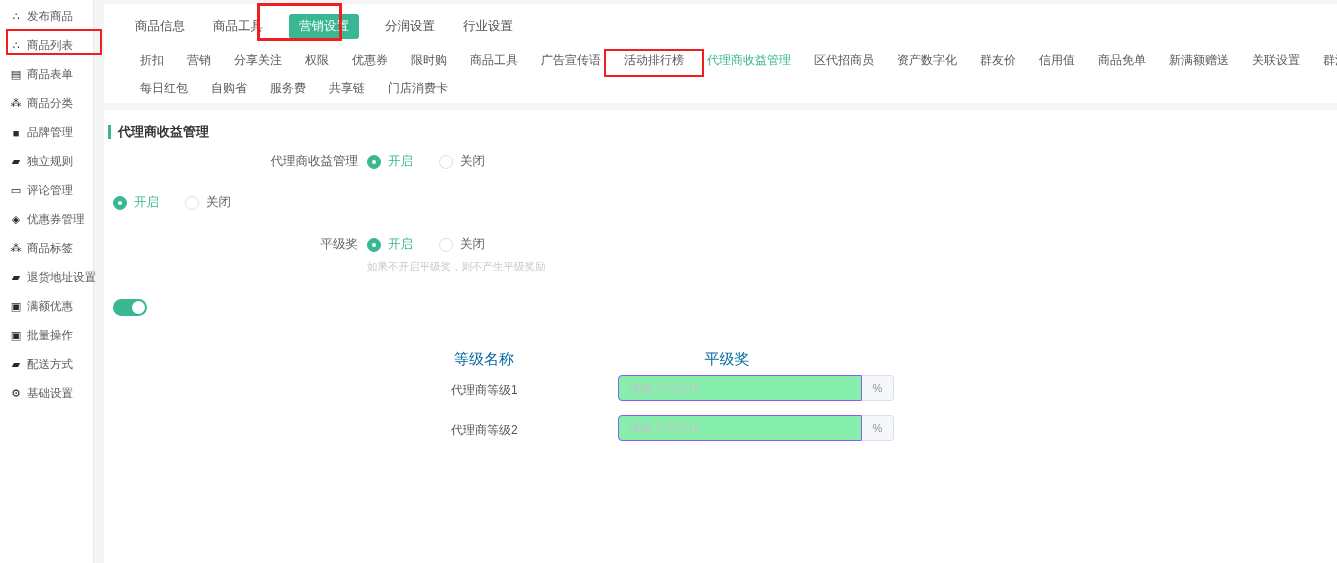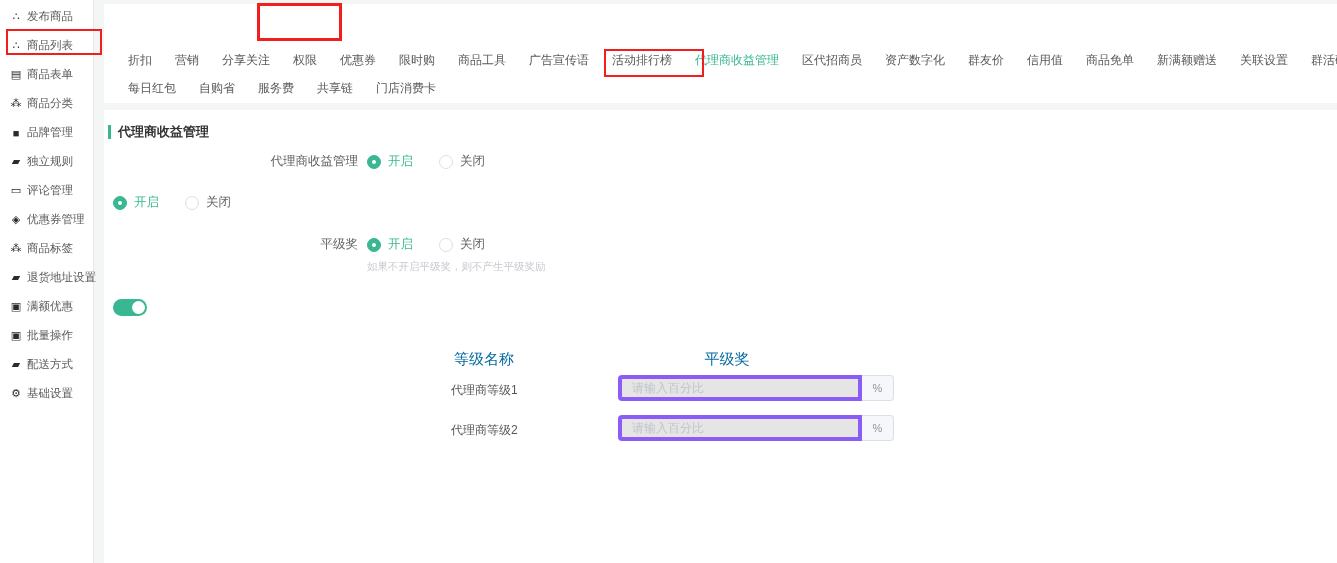--- a/index.html
+++ b/index.html
@@ -45,21 +45,21 @@
     white-space:nowrap;
   }
   .tab{
     position:relative;font-size:12.5px;color:#515151;cursor:pointer;
     padding:4px 2px;
   }
   .tab.active{
     background:var(--green);color:#fff;border-radius:3px;padding:4px 10px;
   }
   .subtabs{
-    position:absolute;left:4px;right:0;height:20px;
+    position:absolute;left:16px;right:0;height:20px;
     display:flex;align-items:center;padding-left:19px;gap:21px;
     white-space:nowrap;overflow:hidden;
   }
   .subtabs-1{top:48px;}
   .subtabs-2{top:76px;}
   .subtab{
     position:relative;font-size:12px;color:var(--txt);cursor:pointer;
     padding:2px 1px 6px;
   }
   .subtab.active{color:var(--green);}
@@ -100,23 +100,23 @@
     background:var(--green);cursor:pointer;flex:0 0 34px;
   }
   .switch::after{
     content:"";position:absolute;right:2px;top:2px;width:13px;height:13px;
     border-radius:50%;background:#fff;
   }
   .thead-cell{position:absolute;font-size:15px;color:#0369a1;text-align:center;}
   .trow-name{position:absolute;font-size:12px;color:#555;}
   .tfield{position:absolute;display:flex;}
   .tinput{
-    width:244px;height:26px;border:4px solid #8b5cf6;border-radius:4px 0 0 4px;
+    width:244px;height:26px;border:1px solid #8b5cf6;border-radius:4px 0 0 4px;
     padding:0 10px;font-size:12px;color:var(--txt2);outline:none;
-    font-family:Liberation Serif, serif;background:#e5e5e5;
+    font-family:Liberation Serif, serif;background:#86efac;
   }
   .tinput::placeholder{color:var(--ph);}
   .tsuffix{
     width:32px;height:26px;background:#f5f7fa;border:1px solid #dcdfe6;
     border-left:none;border-radius:0 4px 4px 0;display:flex;
     align-items:center;justify-content:center;font-size:11px;color:#909399;
   }
   
   .anno{position:absolute;border:2px solid var(--red);pointer-events:none;z-index:20;}
 </style>
@@ -190,20 +190,42 @@
       <span class="lbl">配送方式</span>
     </div>
 
     <div class="side-item">
       <span class="icon">⚙</span>
       <span class="lbl">基础设置</span>
     </div>
   </div>
 
 <div class="header-panel">
+  <div class="tabs-row">
+
+      <div class="tab">
+        <span>商品信息</span>
+      </div>
+
+      <div class="tab">
+        <span>商品工具</span>
+      </div>
+
+      <div class="tab active">
+        <span>营销设置</span>
+      </div>
+
+      <div class="tab">
+        <span>分润设置</span>
+      </div>
+
+      <div class="tab">
+        <span>行业设置</span>
+      </div>
+    </div>
 
   <div class="subtabs subtabs-1">
 
       <div class="subtab">
         <span>折扣</span>
       </div>
 
       <div class="subtab">
         <span>营销</span>
       </div>

